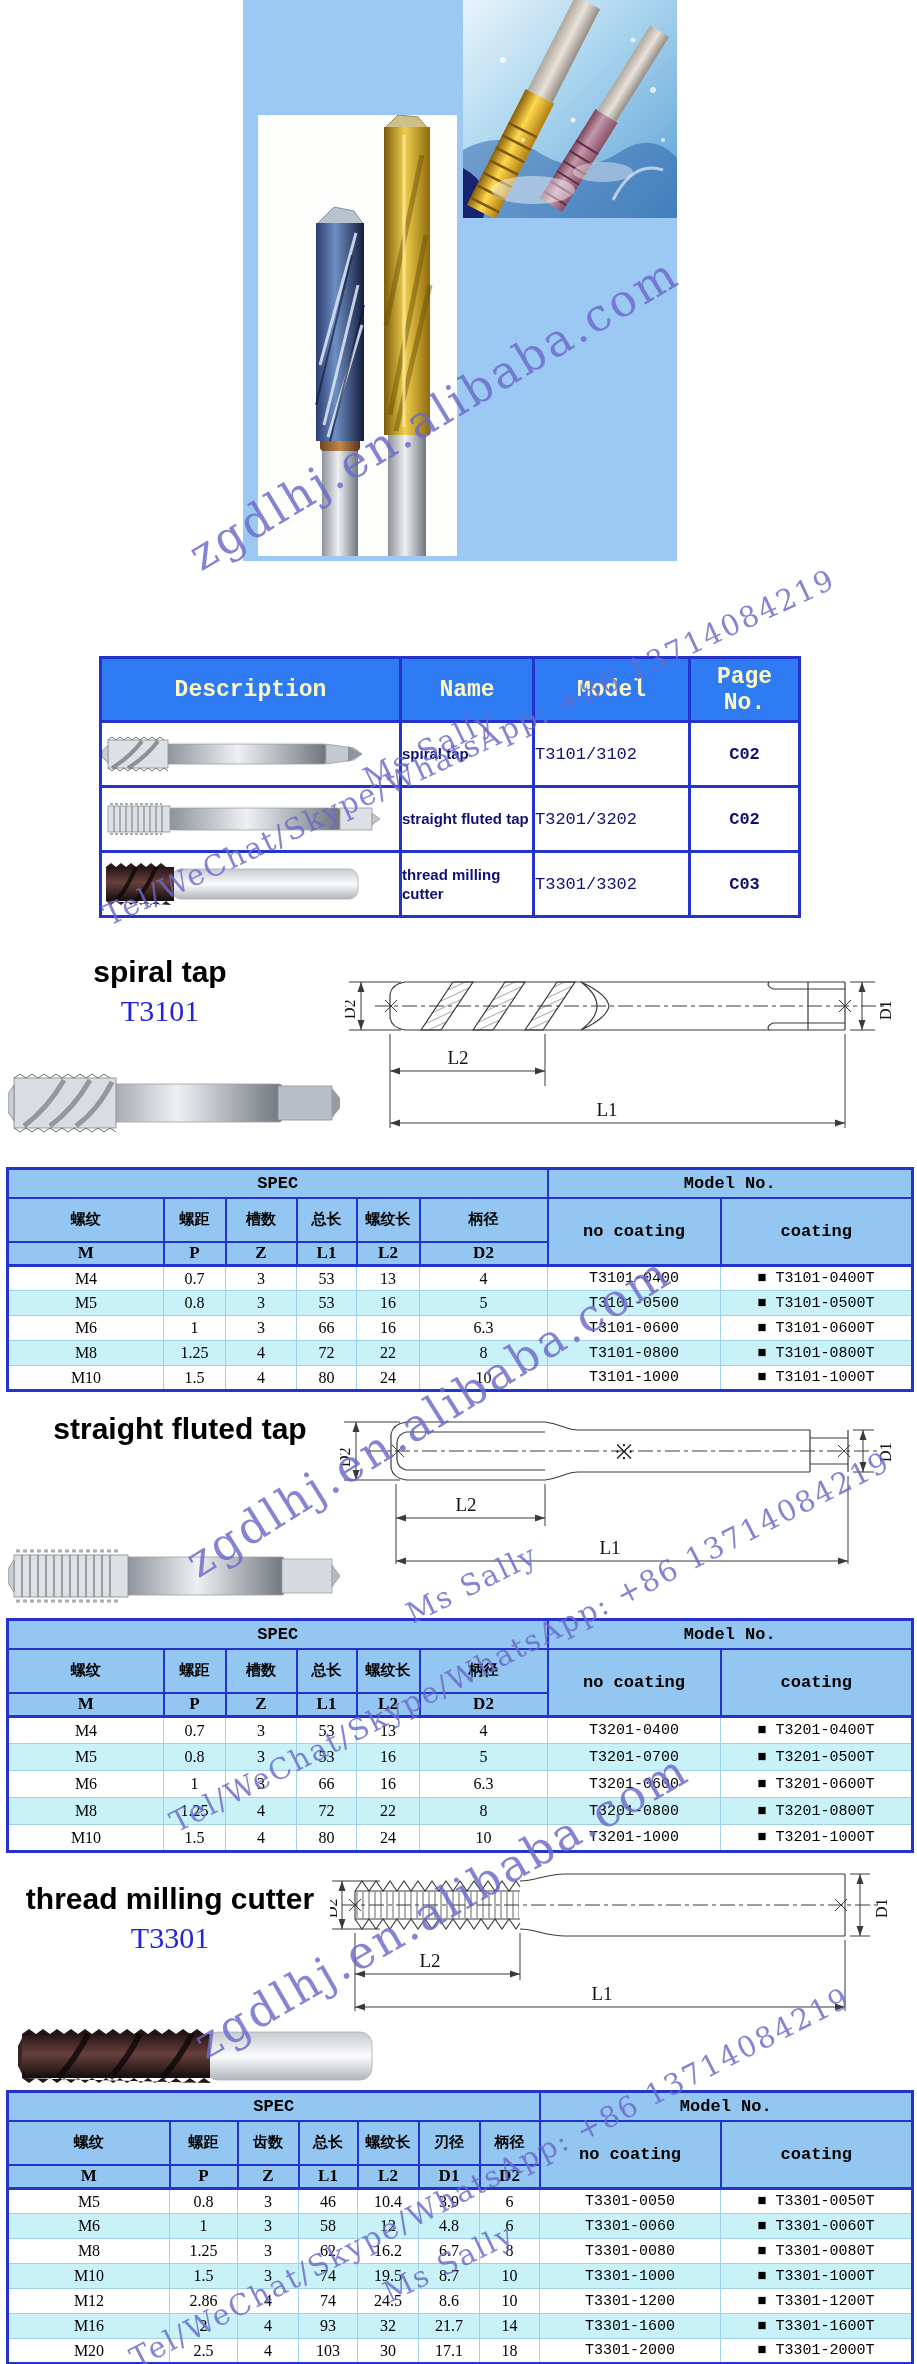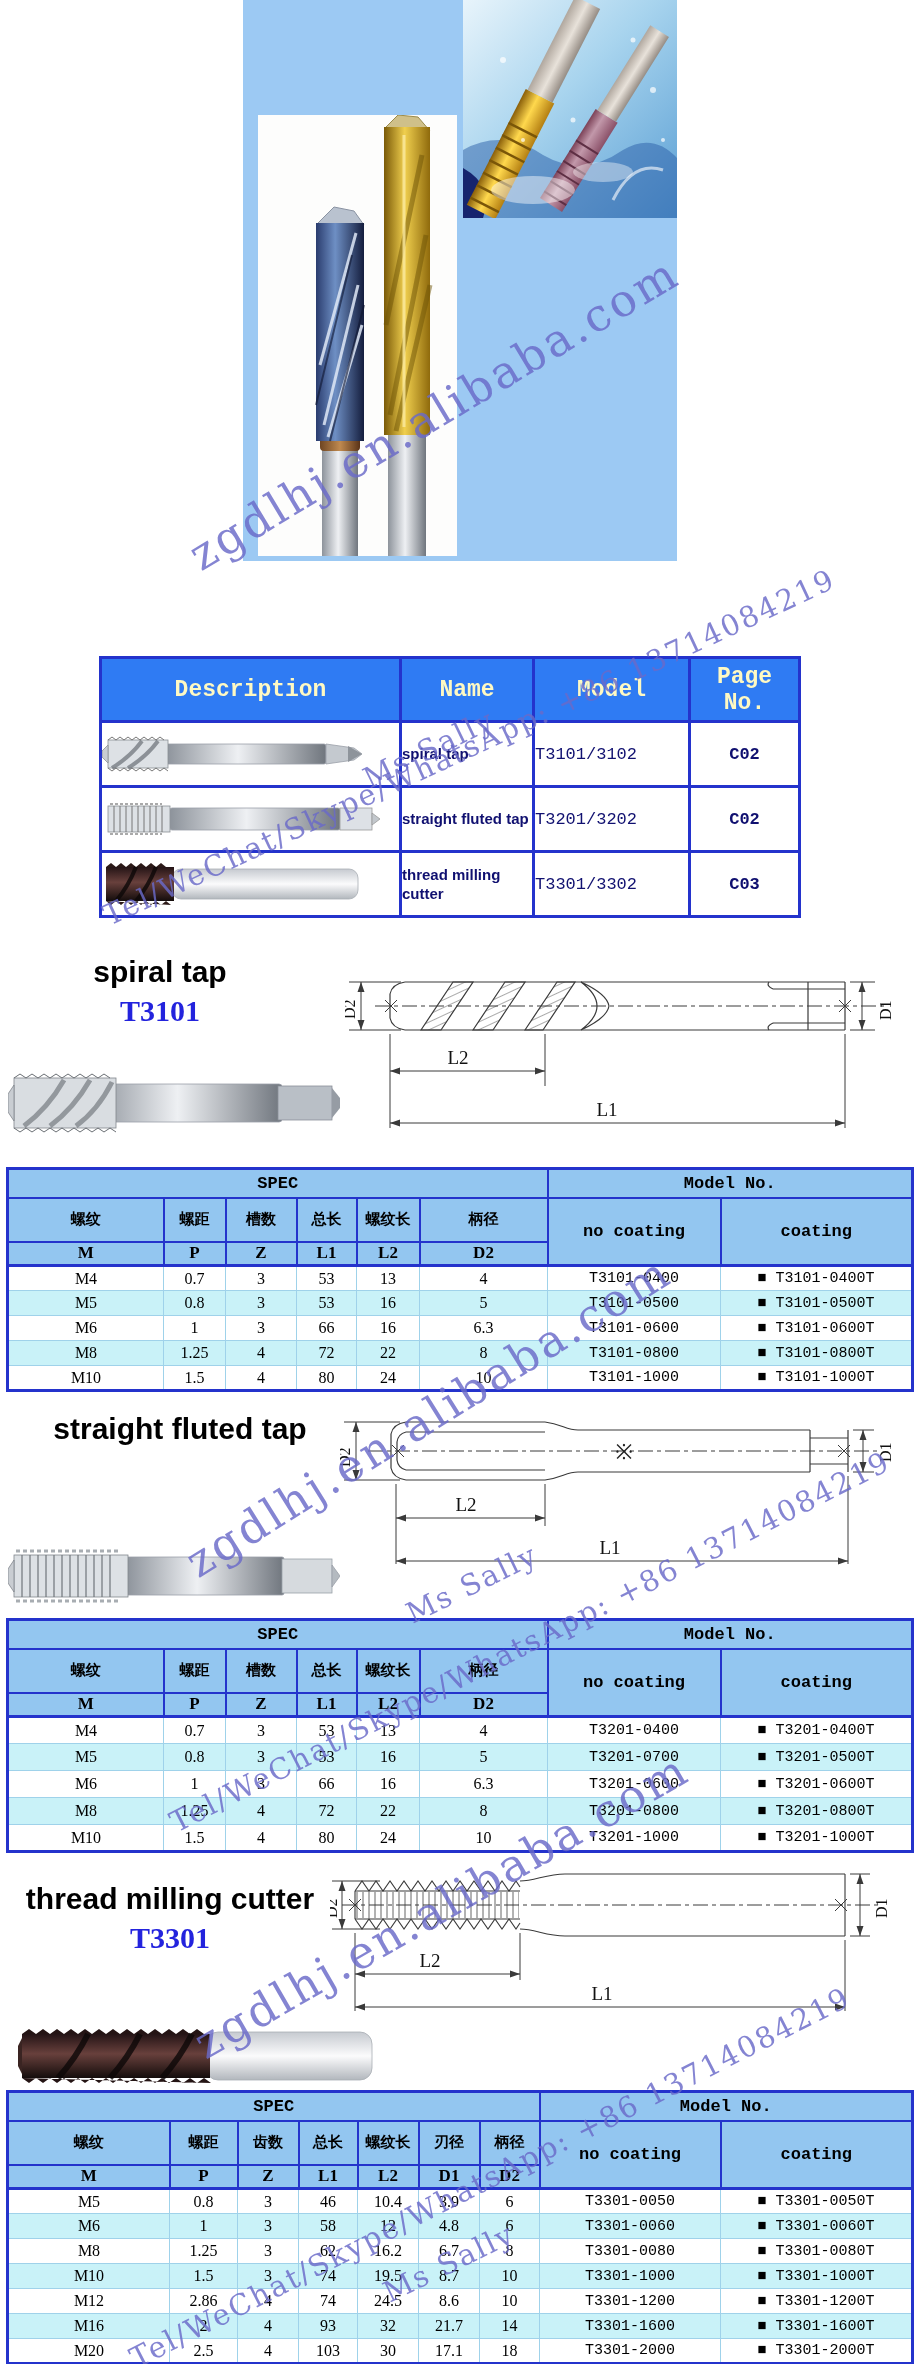--- a/index.html
+++ b/index.html
@@ -31,21 +31,21 @@
              color:var(--navy_text);text-align:left;padding-left:4px;line-height:1.3}
   .cell-model{font-family:"Liberation Mono",monospace;font-size:17px;color:var(--navy_text);
               text-align:left;padding-left:8px}
   .cell-page{font-family:"Liberation Mono",monospace;font-weight:bold;font-size:17px;
              color:var(--navy_text);text-align:center}
   .cell-img{text-align:center;vertical-align:middle}
 
   
   .sec-head{position:absolute;text-align:center;z-index:2}
   .sec-title{font-family:"Liberation Sans",sans-serif;font-weight:bold;font-size:30px;color:#000}
-  .sec-series{font-family:"Liberation Serif",serif;font-weight:bold;font-size:30px;
+  .sec-series{font-family:"Liberation Serif",serif;font-weight:normal;font-size:30px;
               color:var(--series_blue);margin-top:5px}
 
   .drawing{position:absolute;z-index:1}
   .dim-label{font-family:"Liberation Serif",serif;font-size:19px;fill:#111}
   .dim-label-sm{font-family:"Liberation Serif",serif;font-size:16px;fill:#111}
 
   
   .spec-table{position:absolute;left:6px;width:905px;border-collapse:collapse;table-layout:fixed;
               z-index:2;text-align:center;background:#fff;border:3px solid var(--border_dark_blue)}
   .spec-table th{background:var(--table_header_blue);border:2px solid var(--border_dark_blue);

